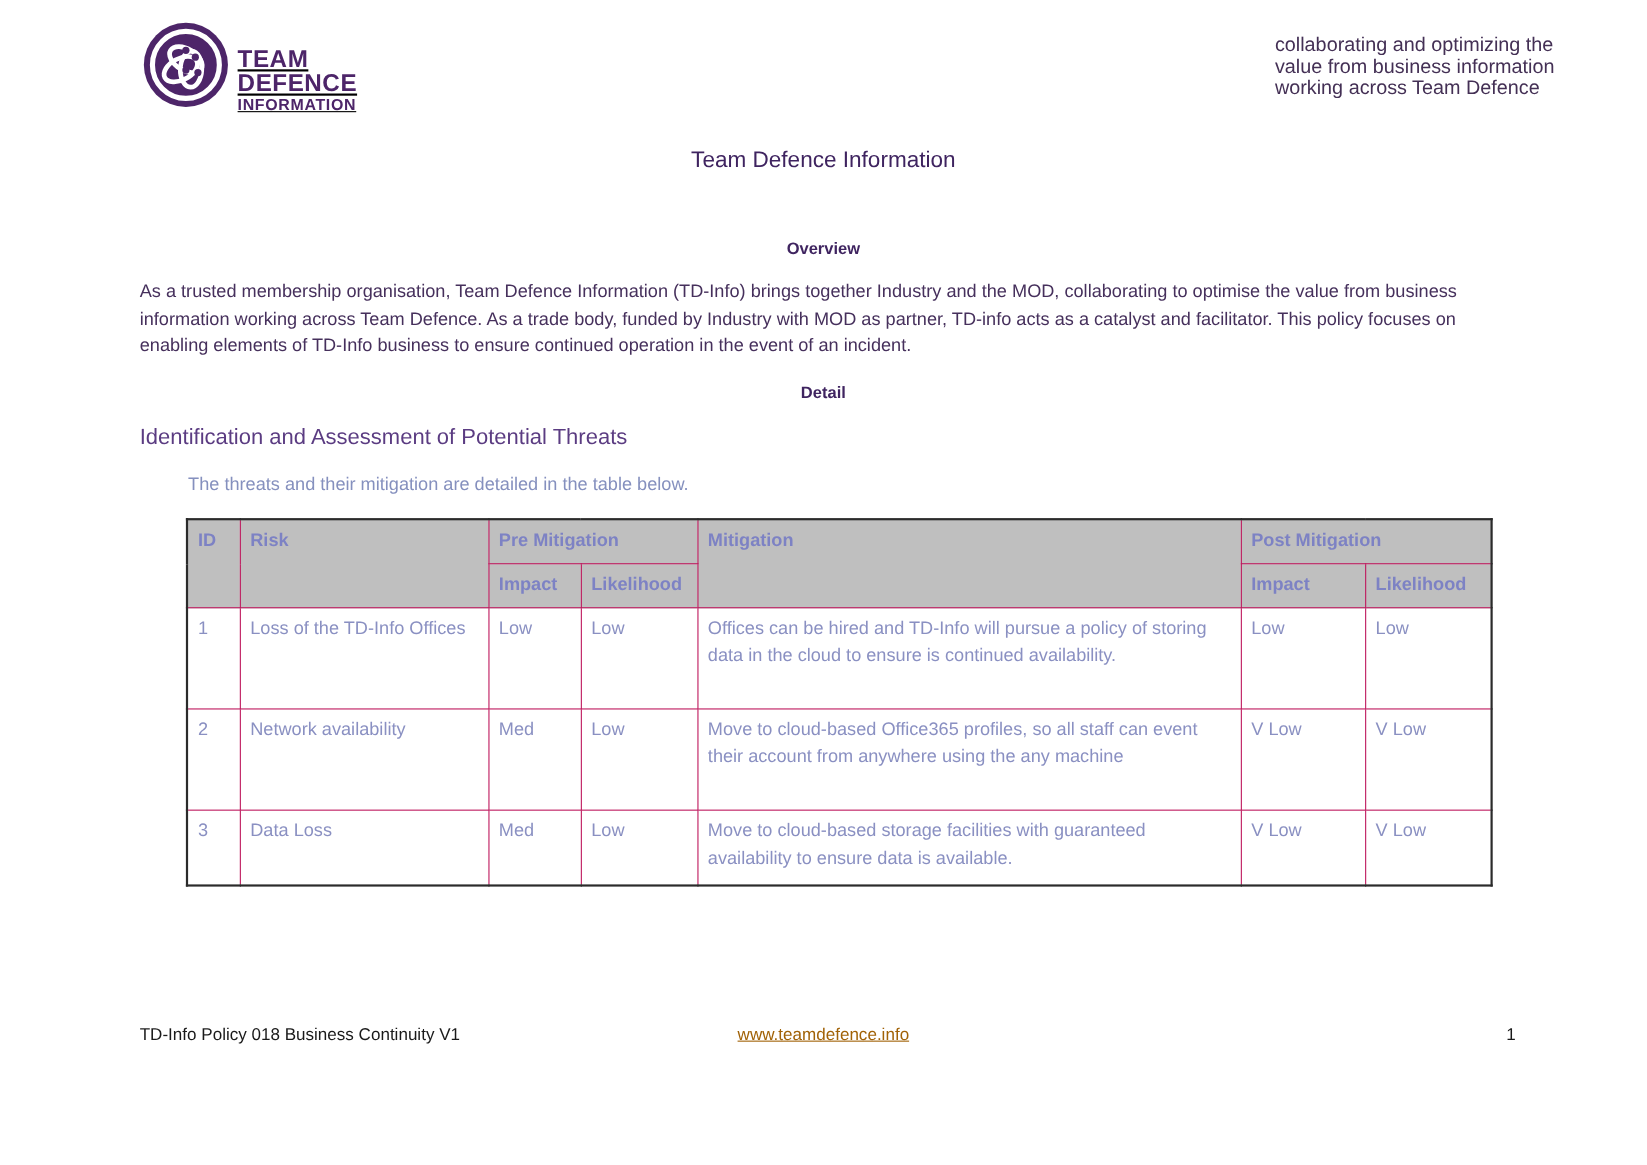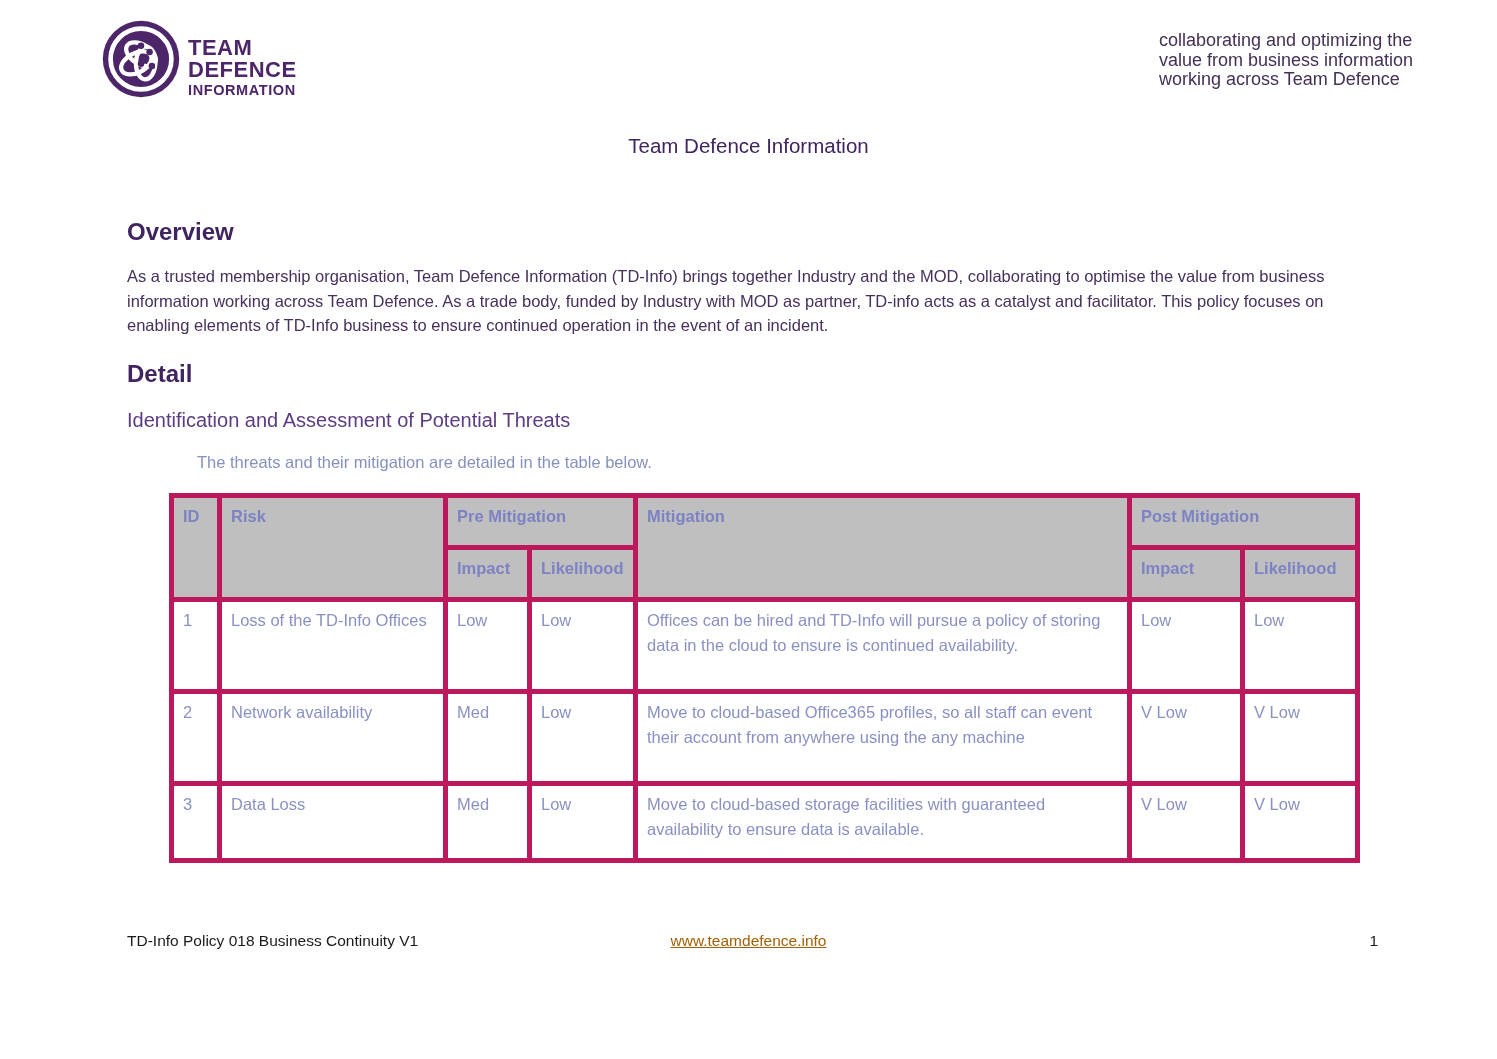--- a/index.html
+++ b/index.html
@@ -7,59 +7,59 @@
   .page {
     position:relative;
     width:1497px;
     height:1059px;
     background:#ffffff;
     font-family:"Liberation Sans", sans-serif;
     overflow:hidden;
   }
 
   
-  .logo-wrap { position:absolute; left:102px; top:20px; display:flex; align-items:center; }
+  .logo-wrap { position:absolute; left:130px; top:20px; display:flex; align-items:flex-end;text-decoration:underline; }
   .logo-mark { width:78px; height:78px; }
   .logo-text { margin-left:8px; margin-top:13px; color:#4d2569; font-weight:bold; line-height:1.0; }
   .logo-text .l1 { font-size:22px; letter-spacing:0.5px; }
   .logo-text .l2 { font-size:22px; letter-spacing:0.5px; }
   .logo-text .l3 { font-size:14.5px; letter-spacing:0.6px; margin-top:2px; }
 
   .tagline {
     position:absolute; left:1159px; top:31px;
     color:#443055; font-size:18px; line-height:19.5px;
   }
 
   
   .doc-title   { position:absolute; top:134px; left:0; width:100%; text-align:center;
                  color:#3f2460; font-size:20.5px; font-weight:normal; }
   .doc-subtitle{ position:absolute; top:174px; left:0; width:100%; text-align:center;
                  color:#3f2460; font-size:20.5px; font-weight:bold; }
 
   
   .content { position:absolute; left:127px; top:218px; width:1243px; }
-  .h1 { color:#3f2460; font-size:24px; font-weight:bold; }
+  .h1 { color:#3f2460; font-size:15px; font-weight:bold;text-align:center; }
   .para { margin-top:18px; color:#46305c; font-size:16.5px; line-height:24.5px; }
   .h1-detail { margin-top:22px; }
   .h2 { margin-top:21px; color:#5b3c82; font-size:20px; font-weight:normal; }
-  .intro { margin-top:21px; margin-left:70px; color:#8590be; font-size:16.5px; }
+  .intro { margin-top:21px; margin-left:44px; color:#8590be; font-size:16.5px; }
 
   
   .risk-table {
     margin-top:21px; margin-left:42px;
     border-collapse:collapse;
     width:1186px;
     table-layout:fixed;
     border:2px solid #2b2b2b;
   }
   .risk-table th, .risk-table td {
-    border:5px solid #be185d;
+    border:1px solid #be185d;
     vertical-align:top;
     text-align:left;
-    padding:6px 9px 16px 9px;
+    padding:6px 9px 0 9px;
     font-size:16.5px;
     line-height:25px;
     margin-left:13px;
   }
   .risk-table th {
     background:#bfbfbf;
     color:#7d82c4;
     font-weight:bold;
   }
   .risk-table td { color:#8a90c2; }

